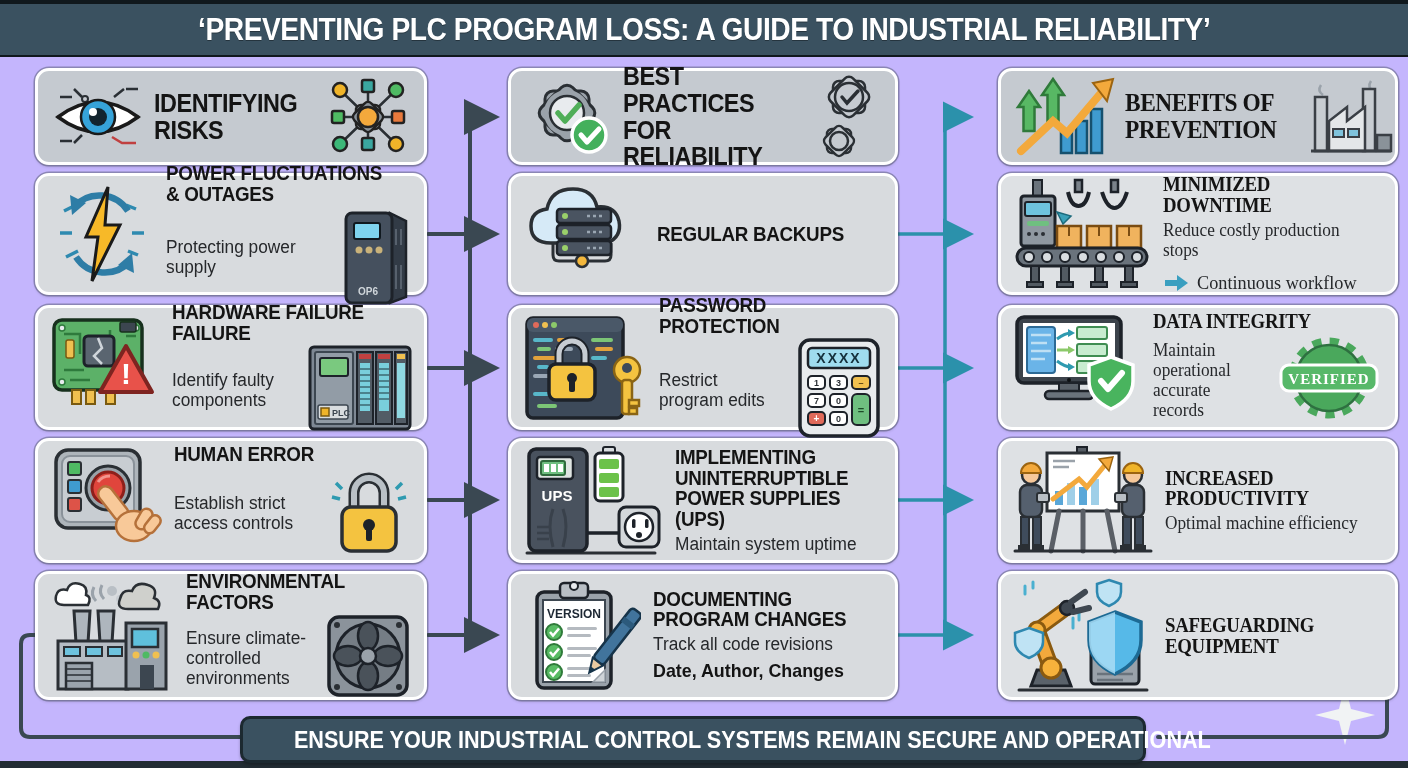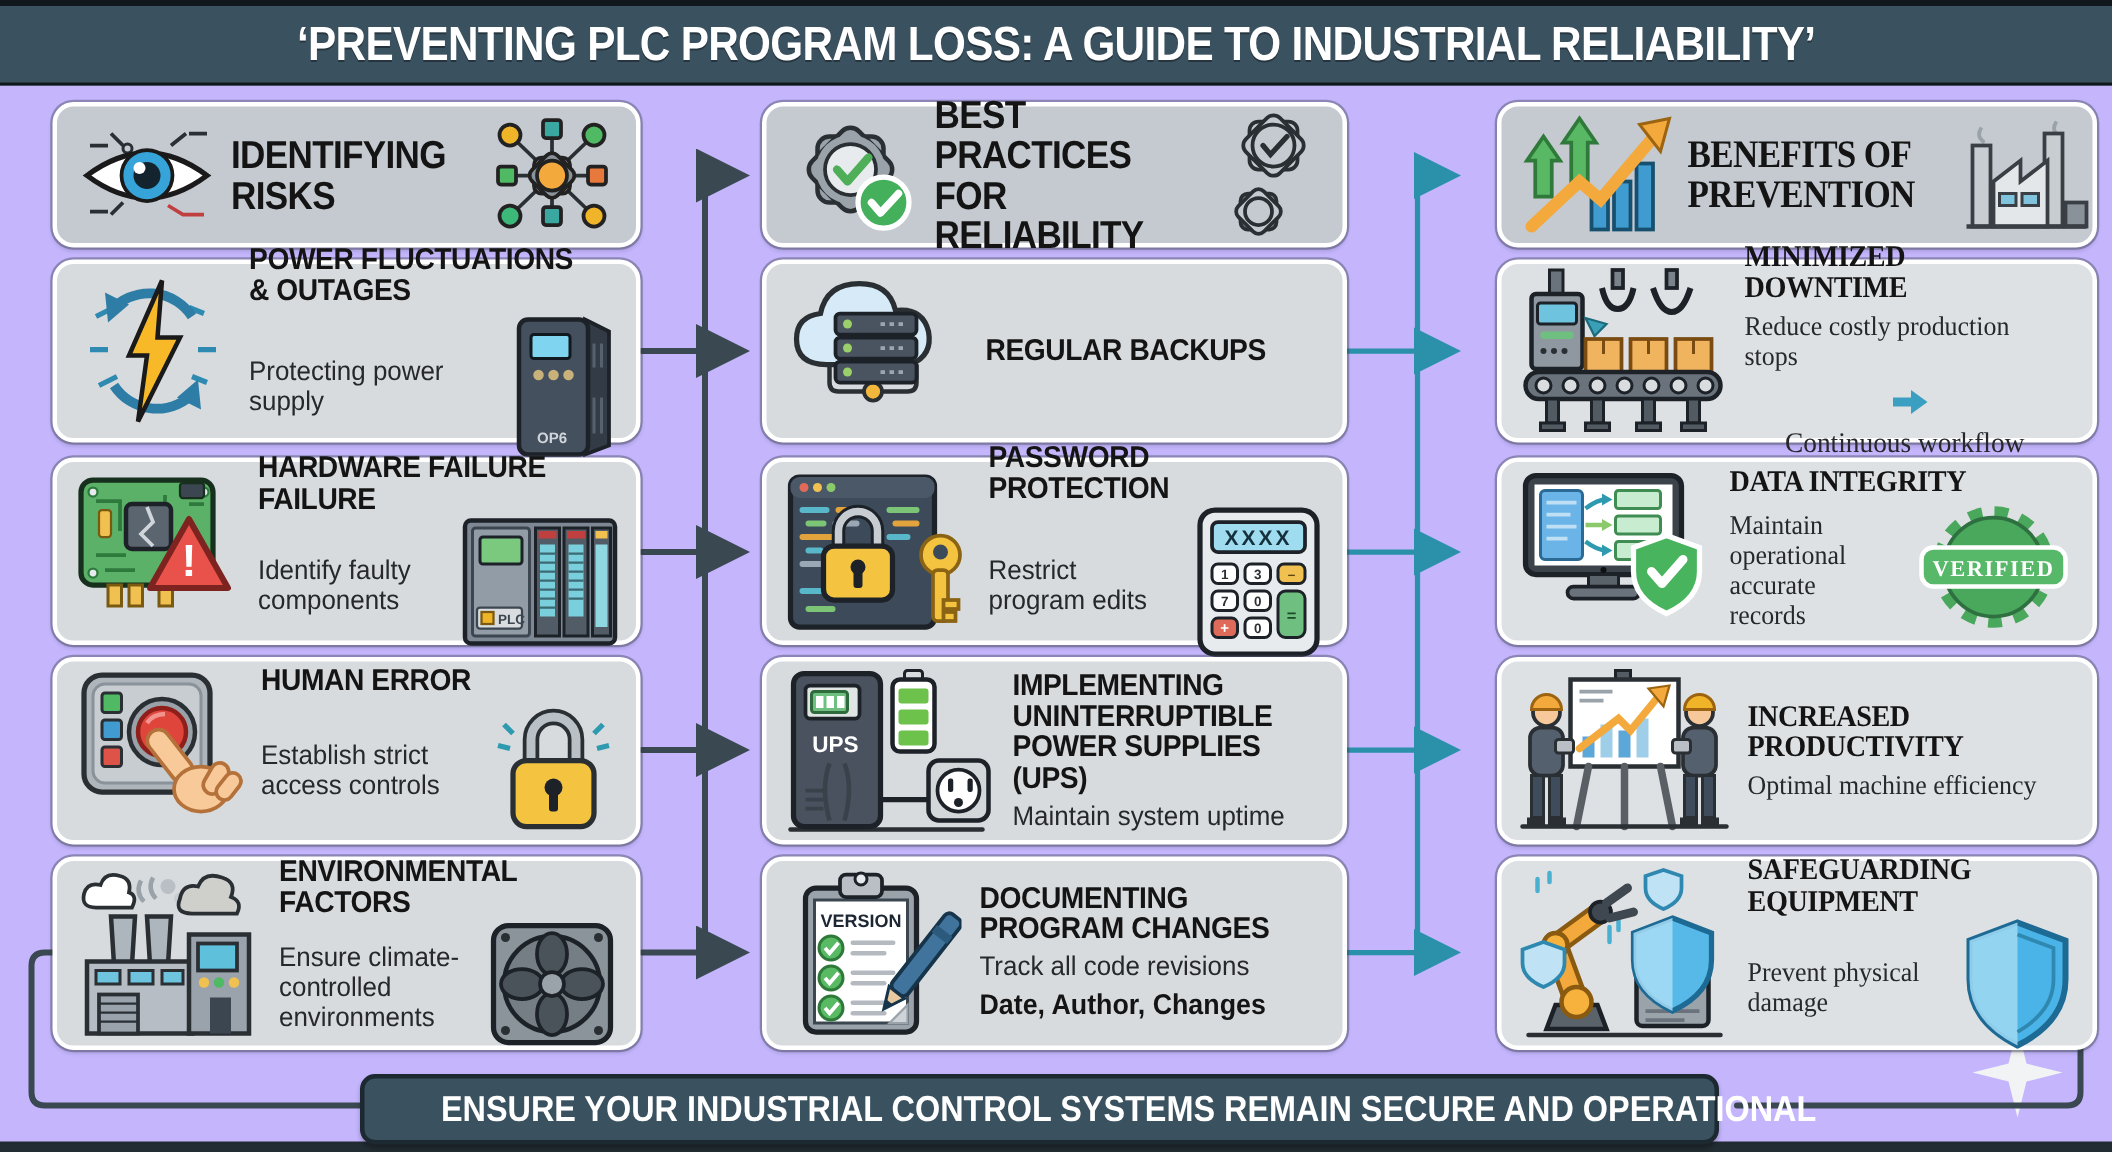--- a/index.html
+++ b/index.html
@@ -55,21 +55,21 @@
   .bottom-row{display:flex; align-items:center; gap:8px;}
   .bottom-row .card-sub{flex:1;}
   .card-title{
     font-weight:bold; font-size:20px; line-height:1.04; color:#141414; letter-spacing:-0.3px;
     transform:scaleX(.94); transform-origin:left center;
   }
   .card-sub{font-size:18px; color:#26282b; line-height:1.12; margin-top:4px;
     transform:scaleX(.96); transform-origin:left center;}
   .card-note{font-weight:bold; font-size:19px; color:#141414; margin-top:6px;
     transform:scaleX(.94); transform-origin:left center;}
-  .note-row{display:flex; align-items:center; gap:8px; margin-top:12px;flex-direction:column;}
+  .note-row{display:flex; align-items:center; gap:8px; margin-top:12px;}
   .note-text{font-size:19px; color:#26282b; transform:scaleX(.96); transform-origin:left center;}
   .header-title{
     flex:1; font-weight:bold; font-size:26px; line-height:1.02; color:#141414;
     letter-spacing:-0.5px; transform:scaleX(.9); transform-origin:left center;
   }
   .sparkle{position:absolute; left:1310px; top:680px; z-index:0;}
 </style>
 </head>
 <body>
 
@@ -690,30 +690,20 @@
         <circle cx="54" cy="30" r="7" fill="#3f4750" stroke="#1d2229" stroke-width="2.5"></circle>
         <path d="M58 24 L72 14 M60 34 L76 30" stroke="#3f4750" stroke-width="6" stroke-linecap="round"></path>
         <path d="M8 50 L22 55 V64 Q22 74 8 80 Q-6 74 -6 64 V55 Z" transform="translate(8 0)" fill="#bfe3f4" stroke="#2e88b0" stroke-width="2.5"></path>
         <path d="M96 2 L108 6 V14 Q108 23 96 28 Q84 23 84 14 V6 Z" fill="#bfe3f4" stroke="#2e88b0" stroke-width="2.5"></path>
         <path d="M102 34 L128 44 V62 Q128 84 102 96 Q76 84 76 62 V44 Z" fill="#56b9e8" stroke="#1d6a94" stroke-width="3.5"></path>
         <path d="M102 34 L102 96 Q76 84 76 62 V44 Z" fill="#a8dcf4" opacity="0.85"></path>
       </svg>
     </div>
     <div class="content">
       <div class="card-title">SAFEGUARDING EQUIPMENT</div>
-      <div class="bottom-row">
-        <div class="card-sub">Prevent physical damage</div>
-        <div class="icon-box right-icon">
-          <svg width="76" height="90" viewBox="0 0 76 90">
-            <path d="M38 4 L70 16 V42 Q70 70 38 86 Q6 70 6 42 V16 Z" fill="#4ab3e8" stroke="#1d6a94" stroke-width="4"></path>
-            <path d="M38 4 L38 86 Q6 70 6 42 V16 Z" fill="#9bd7f2" opacity="0.9"></path>
-            <path d="M38 12 L62 21 V42 Q62 63 38 77" fill="none" stroke="#2e88b0" stroke-width="2.5"></path>
-          </svg>
-        </div>
-      </div>
     </div>
   </section>
 
   <footer class="bottom-banner">
     <span class="footer-text">ENSURE YOUR INDUSTRIAL CONTROL SYSTEMS REMAIN SECURE AND OPERATIONAL</span>
   </footer>
   <div class="bottom-bar"></div>
 
 </div>
 

